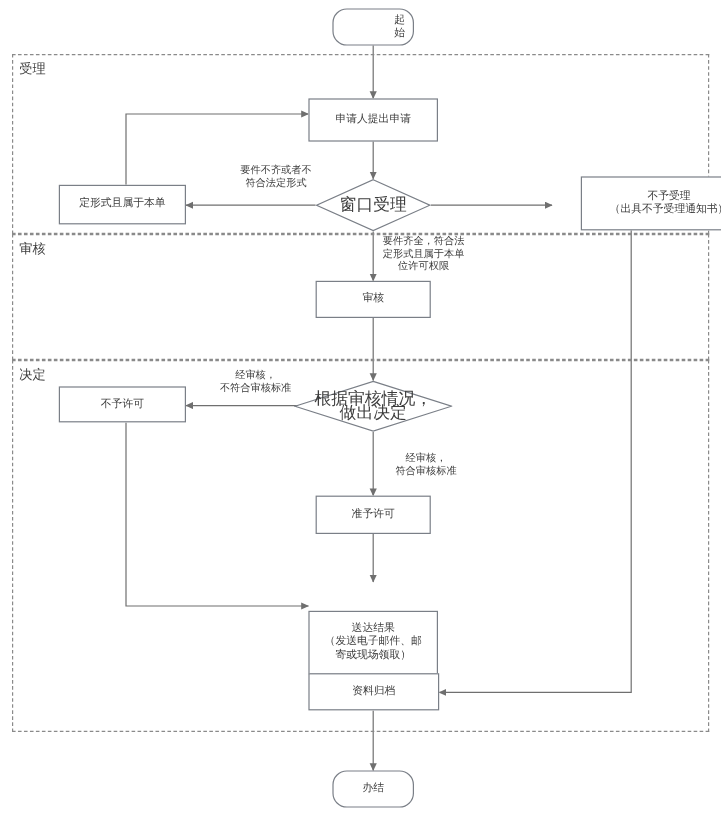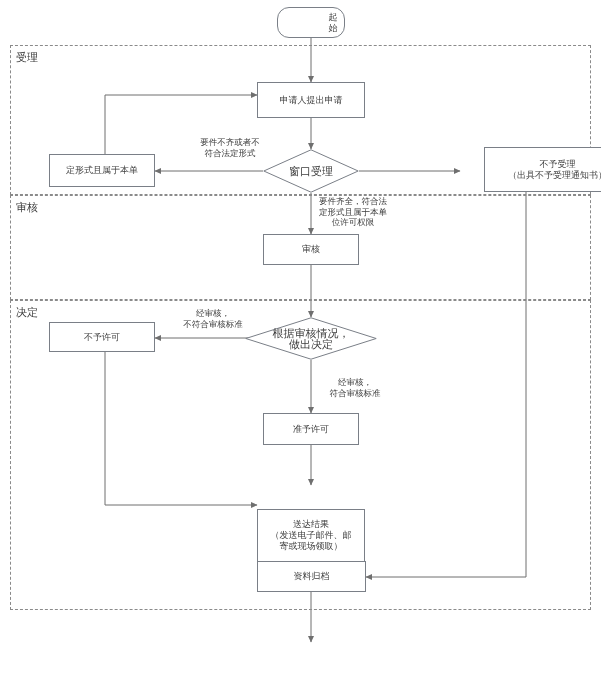--- a/index.html
+++ b/index.html
@@ -73,21 +73,21 @@
   .diamond-text {
     position: absolute;
     left: 0;
     top: 0;
     width: 100%;
     height: 100%;
     display: flex;
     align-items: center;
     justify-content: center;
     text-align: center;
-    font-size: 11px;
+    font-size: 14px;
     line-height: 11px;
     color: #3c3c3c;
     white-space: pre-line;
   }
   .edge-label {
     position: absolute;
     font-size: 8.5px;
     line-height: 10.5px;
     color: #3c3c3c;
     text-align: center;
@@ -194,20 +194,23 @@
   <div class="node rect" style="left:257px; top:485px; width:108px; height:53px;margin-top:24px;">
     <span class="node-text">送达结果
 （发送电子邮件、邮
 寄或现场领取）</span>
   </div>
 
   <div class="node rect" style="left:257px; top:561px; width:109px; height:31px;">
     <span class="node-text">资料归档</span>
   </div>
 
+  <div class="node terminator" style="left:277px; top:642px; width:68px; height:31px;">
+    <span class="node-text">办结</span>
+  </div>
 
   <div class="edge-label" style="left:178px; top:137px; width:104px;">要件不齐或者不
 符合法定形式</div>
 
 
   <div class="edge-label" style="left:313px; top:196px; width:80px;">要件齐全，符合法
 定形式且属于本单
 位许可权限</div>
 
   <div class="edge-label" style="left:161px; top:308px; width:104px;">经审核，

